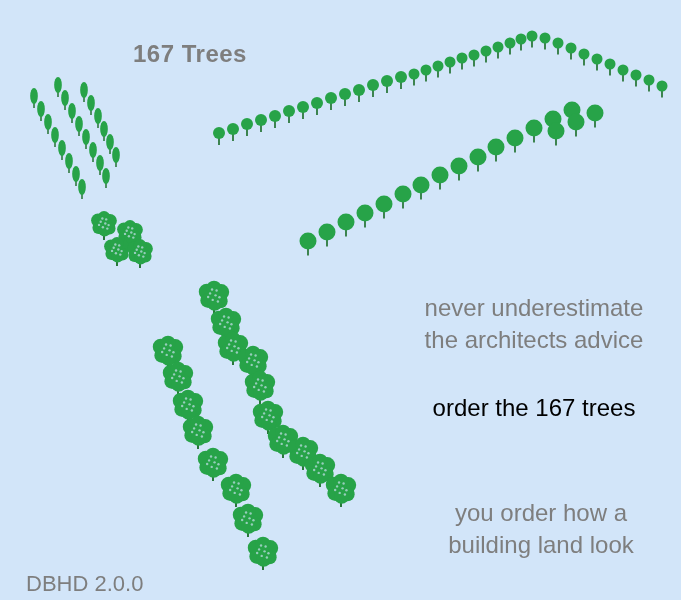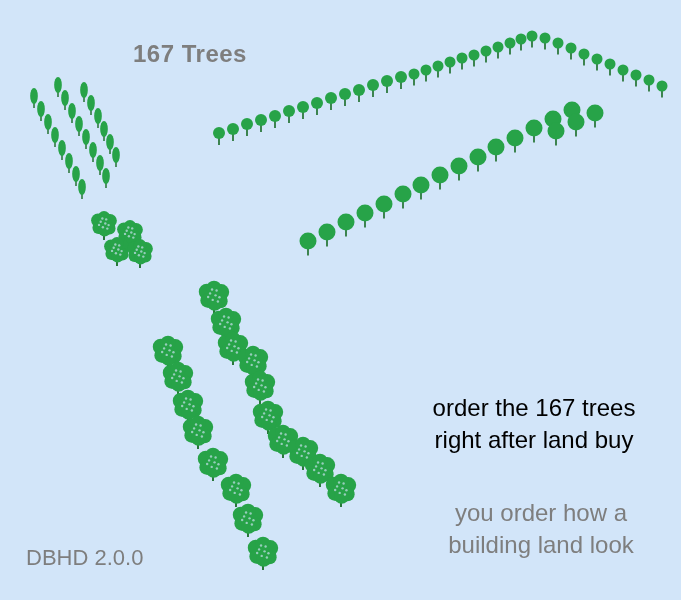--- a/index.html
+++ b/index.html
@@ -5,21 +5,21 @@
   html,body{margin:0;padding:0;}
   body{width:681px;height:600px;overflow:hidden;font-family:"Liberation Sans","DejaVu Sans",sans-serif;}
   .stage{position:relative;width:681px;height:508px;}
   .stage svg{position:absolute;left:0;top:0;}
   .label{position:absolute;color:#7e7e7e;}
   .tree-count{left:133px;top:40px;font-size:24px;font-weight:600;letter-spacing:0.5px;}
   .advice{text-align:center;font-size:24px;line-height:32px;font-weight:500;}
   .advice-1{left:396px;top:292px;width:276px;}
   .advice-2{left:404px;top:392px;width:260px;}
   .advice-3{left:414px;top:497px;width:254px;}
-  .version{left:26px;top:545px;font-size:22px;font-weight:500;}
+  .version{left:26px;top:571px;font-size:22px;font-weight:500;}
 </style>
 </head>
 <body style="background: rgb(210, 229, 249);">
 
 <div class="stage" style="background: rgb(210, 229, 249);">
   <svg id="tree-canvas" width="681" height="600" viewBox="0 0 681 600">
       <g>
         <g>
           <line x1="34" y1="102" x2="34" y2="108" stroke="#176b25" stroke-width="1.4"></line>
           <ellipse cx="34" cy="96" rx="3.84" ry="8" fill="#27a348"></ellipse>
@@ -726,24 +726,27 @@
           <circle cx="342.56" cy="488.35" r="1.2" fill="#d2e5f9" opacity="0.65"></circle>
           <circle cx="335.15" cy="490.04" r="1.2" fill="#d2e5f9" opacity="0.65"></circle>
           <circle cx="344.9" cy="494.46" r="1.2" fill="#d2e5f9" opacity="0.65"></circle>
           <circle cx="339.05" cy="482.5" r="1.2" fill="#d2e5f9" opacity="0.65"></circle>
         </g>
       </g>
     </svg>
 
   <div class="label tree-count" style="color: rgb(126, 126, 126);">167 Trees</div>
 
+  <div class="label advice advice-1" style="color: rgb(126, 126, 126);">
+    <div>never underestimate</div>
+    <div>the architects advice</div>
+  </div>
 
   <div class="label advice advice-2" style="color: #000000;">
     <div>order the 167 trees</div>
-    <div>right after land buy</div>
   </div>
 
   <div class="label advice advice-3" style="color: rgb(126, 126, 126);">
     <div>you order how a</div>
     <div>building land look</div>
   </div>
 
   <div class="label version" style="color: rgb(126, 126, 126);">DBHD 2.0.0</div>
 </div>
 

